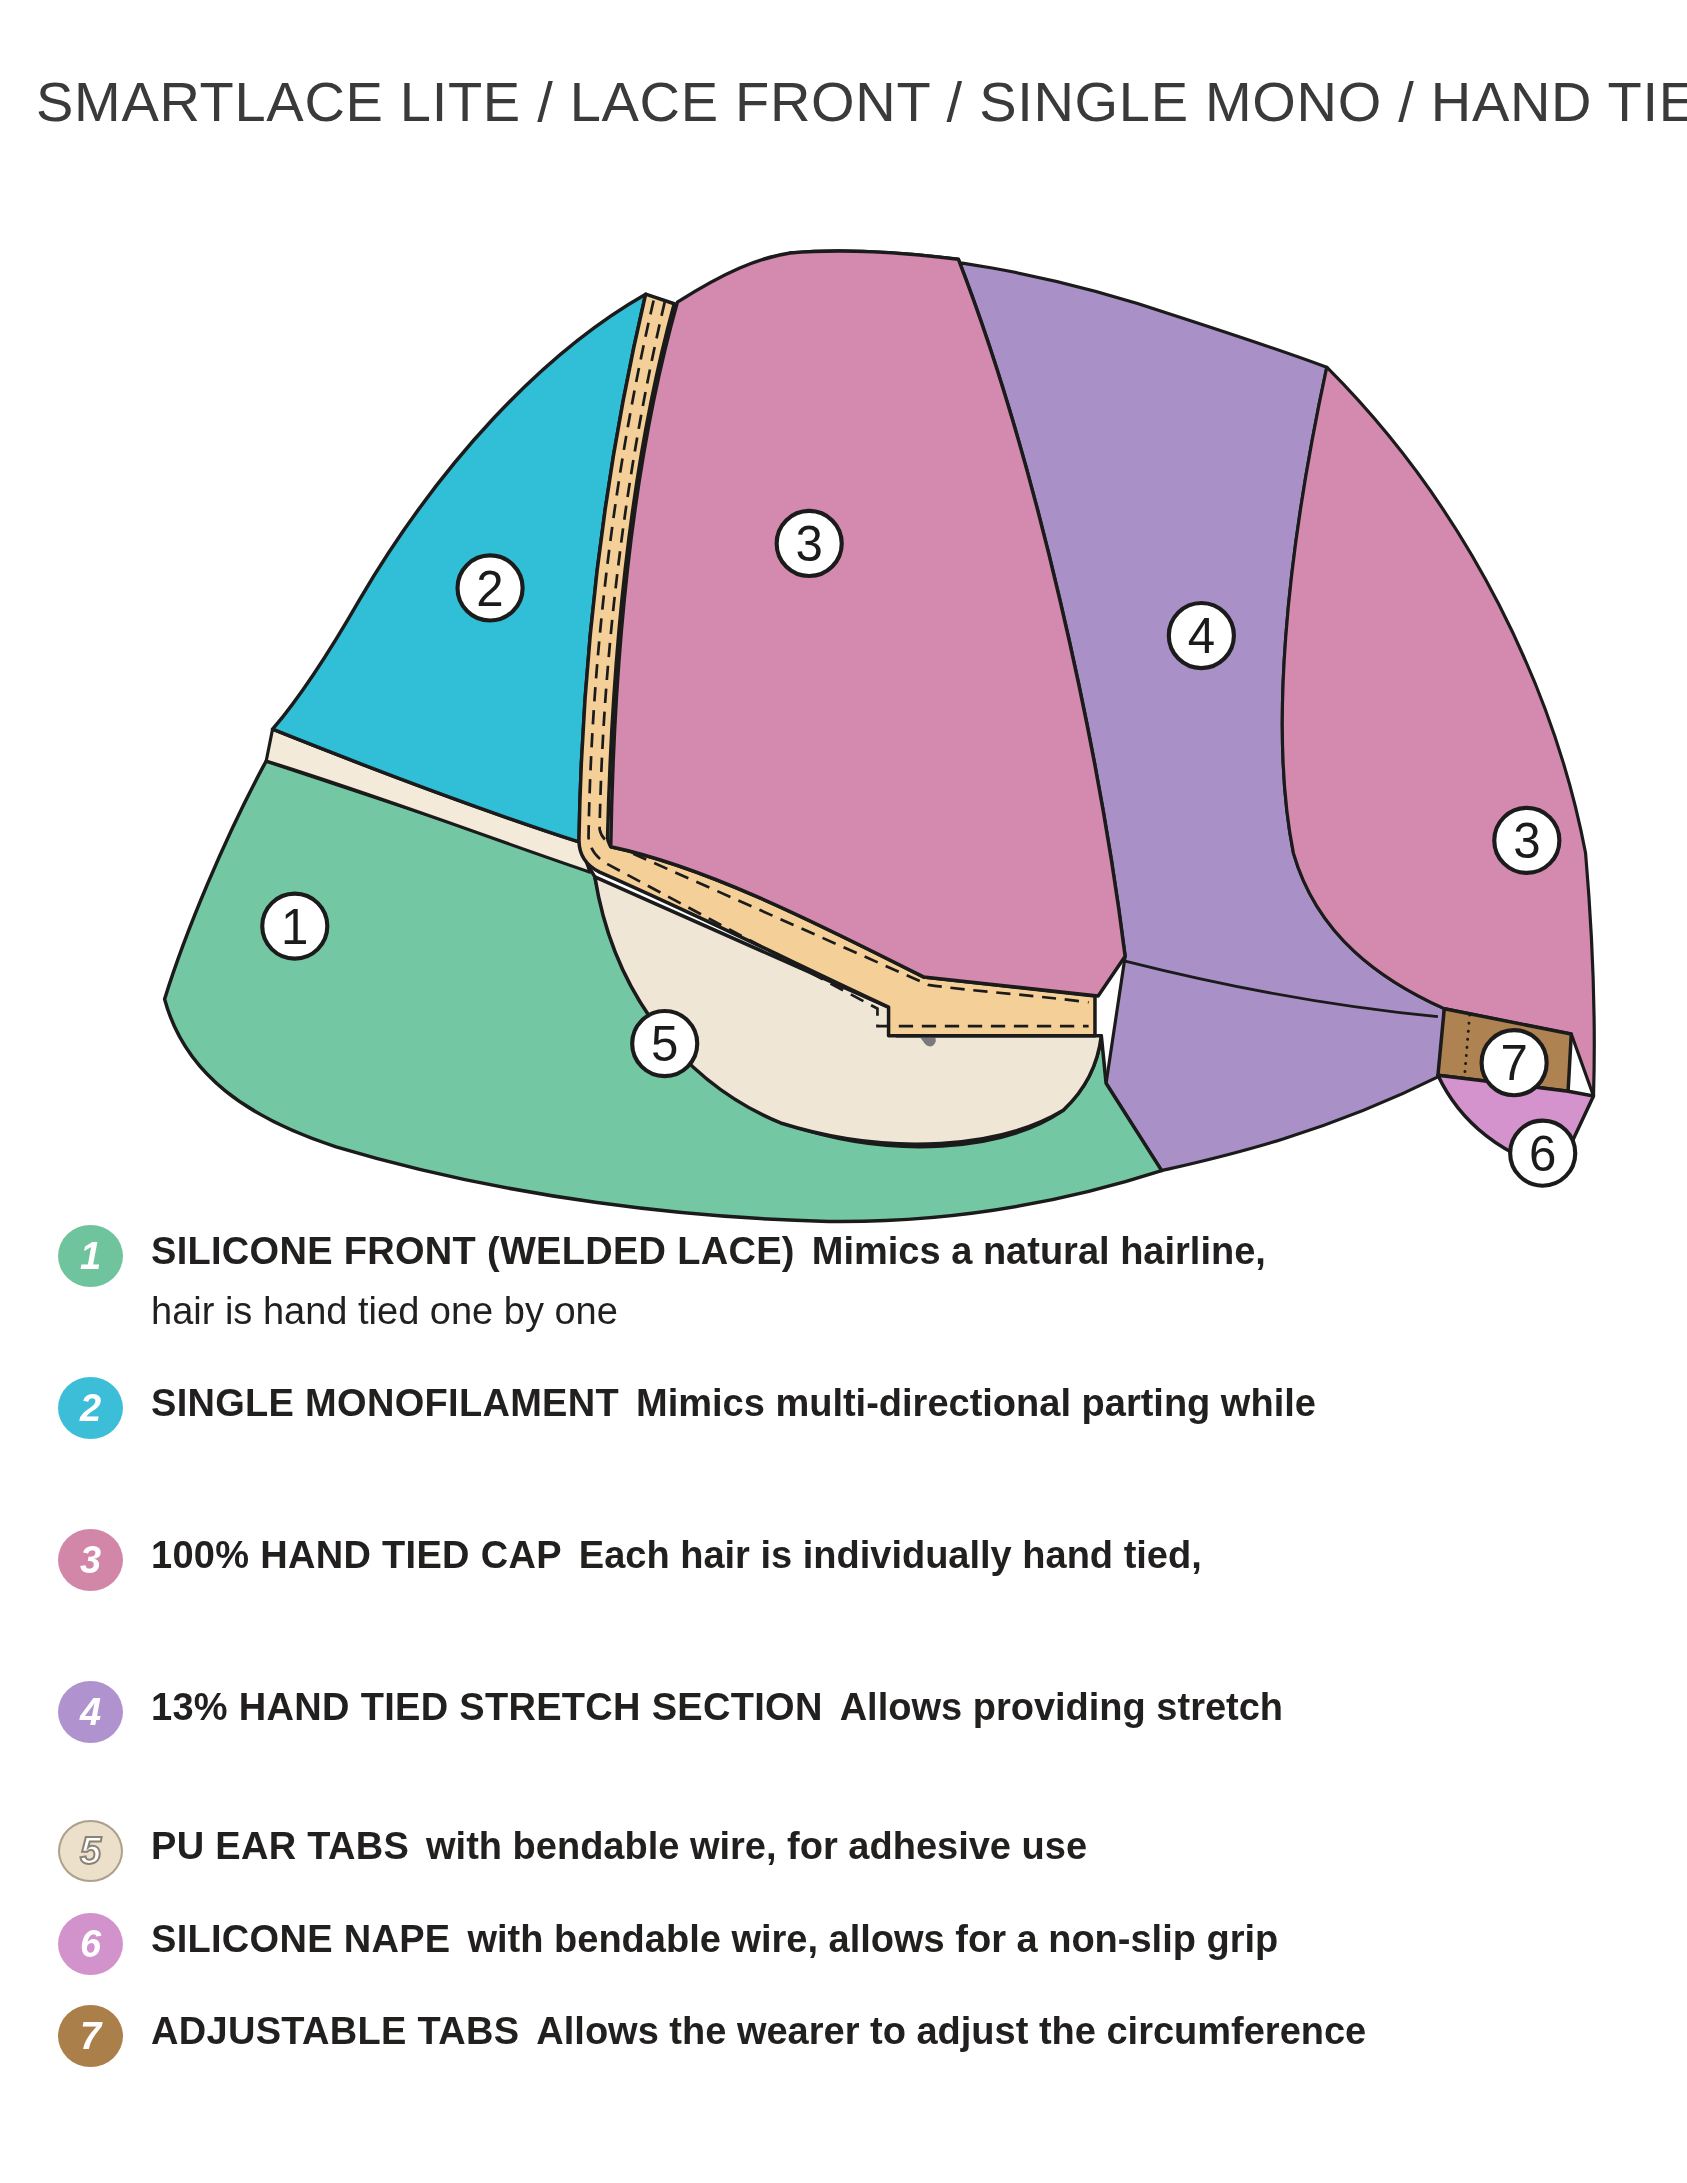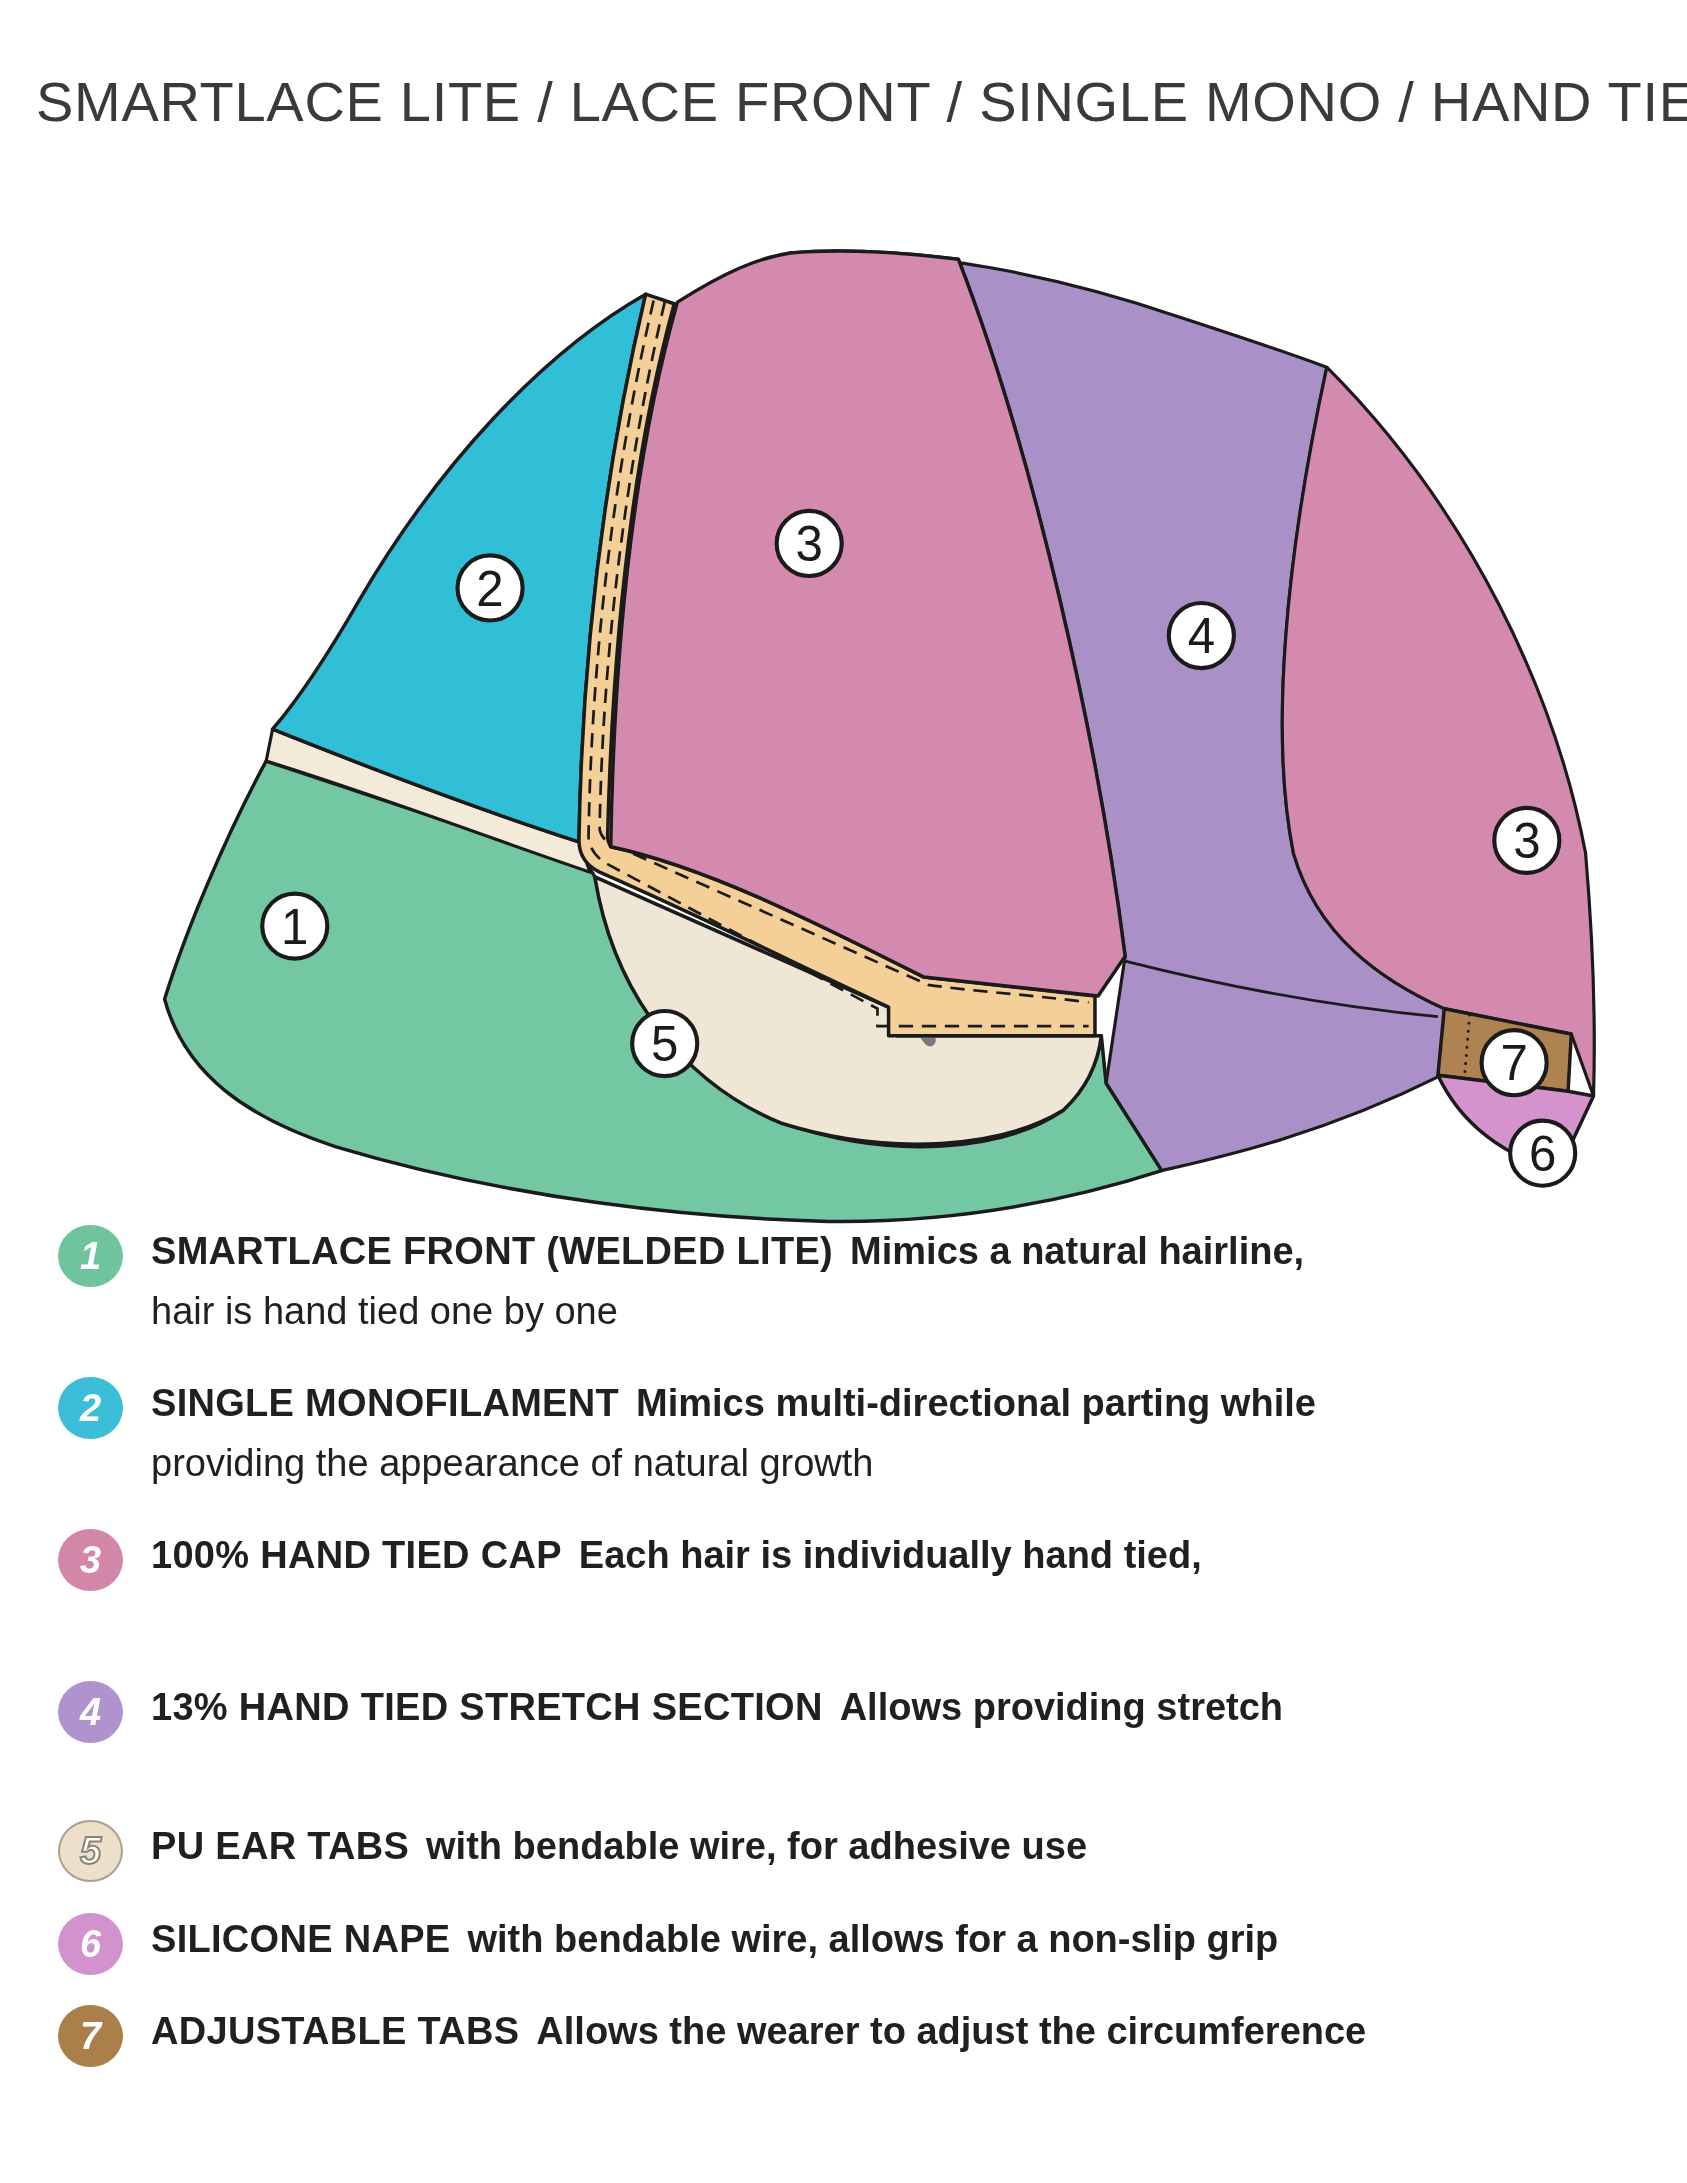--- a/index.html
+++ b/index.html
@@ -120,32 +120,31 @@
 </svg>
 </div>
 
 <div class="legend">
 
   <div class="item" style="top:0px">
     <div class="badge" style="background-color: rgb(111, 195, 157);">
       <span>1</span>
     </div>
     <div class="itext">
-      <span class="lbl">SMARTLACE FRONT (WELDED LITE)</span><span class="desc">Mimics a natural hairline,</span>
+      <span class="lbl">SILICONE FRONT (WELDED LACE)</span><span class="desc">Mimics a natural hairline,</span>
       <div class="desc2">hair is hand tied one by one</div>
     </div>
   </div>
 
   <div class="item" style="top:152px">
     <div class="badge" style="background-color: rgb(60, 190, 216);">
       <span>2</span>
     </div>
     <div class="itext">
       <span class="lbl">SINGLE MONOFILAMENT</span><span class="desc">Mimics multi-directional parting while</span>
-      <div class="desc2">providing the appearance of natural growth</div>
     </div>
   </div>
 
   <div class="item" style="top:304px">
     <div class="badge" style="background-color: rgb(210, 135, 168);">
       <span>3</span>
     </div>
     <div class="itext">
       <span class="lbl">100% HAND TIED CAP</span><span class="desc">Each hair is individually hand tied,</span>
     </div>

